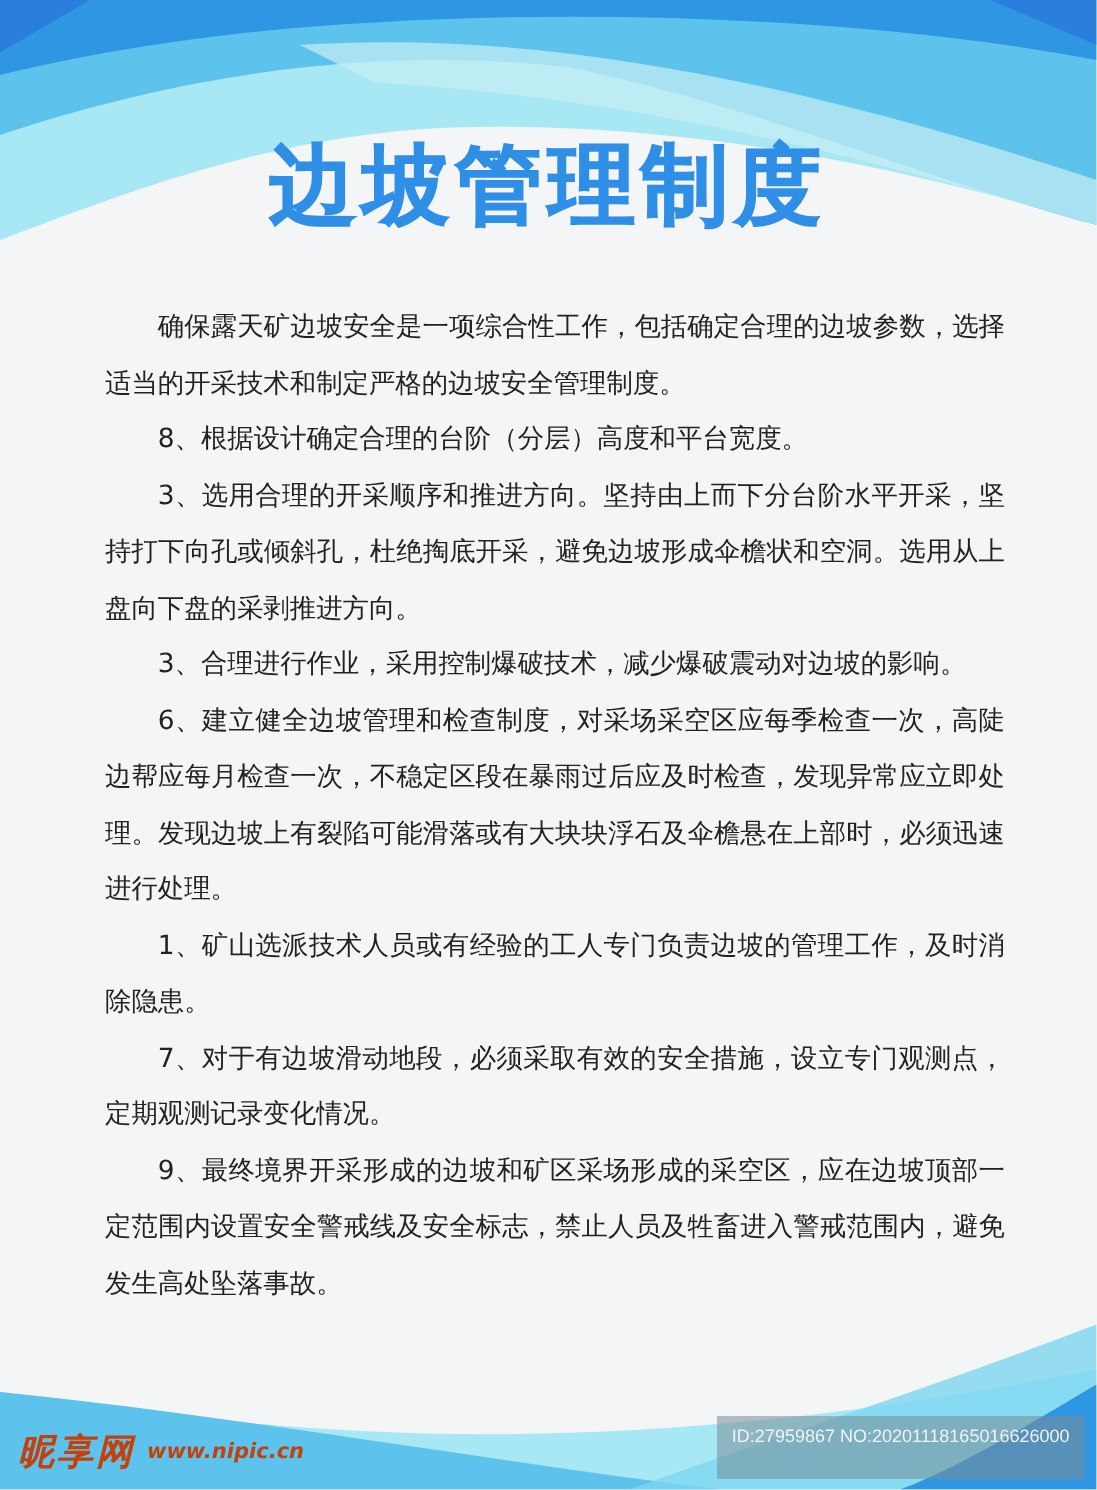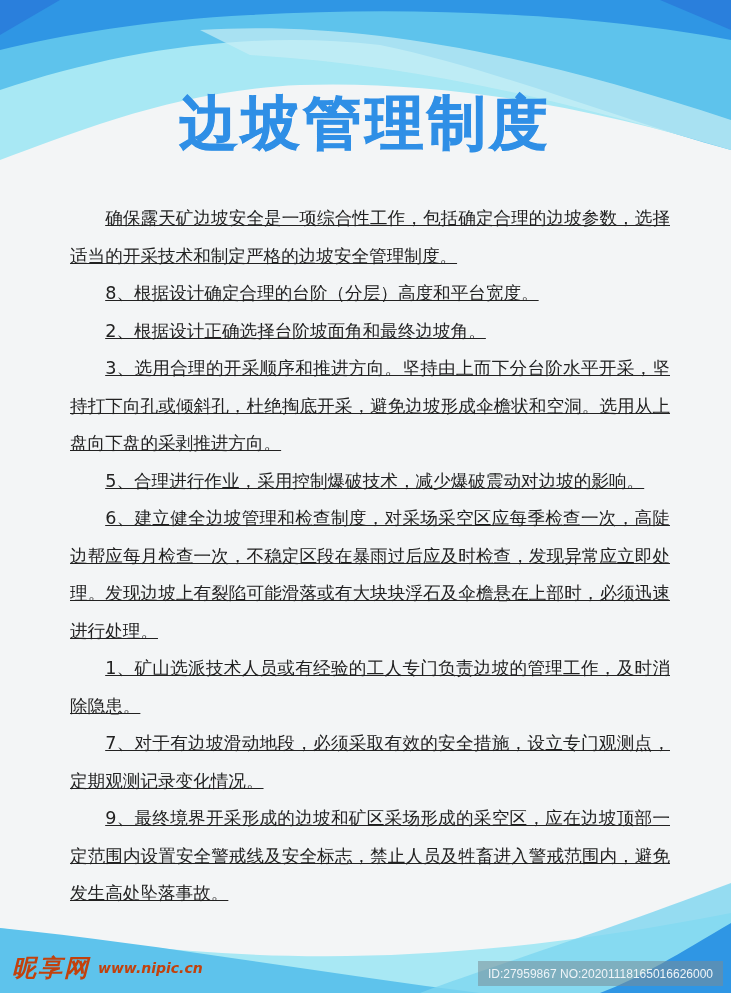--- a/index.html
+++ b/index.html
@@ -14,31 +14,30 @@
     .title {
       position: absolute; top: 88px; left: 0; width: 731px;
       text-align: center; font-size: 58px; font-weight: bold;
       color: #2f8fe6; letter-spacing: 4px; line-height: 70px;
       -webkit-text-stroke: 1px #2f8fe6;
     }
     .content {
       position: absolute; top: 200px; left: 70px; width: 600px;
       font-size: 17.6px; line-height: 37.5px; color: #222;
       text-align: justify;
-      text-decoration: underline;
     }
     .para { margin: 0; text-indent: 2em; }
     .watermark-left {
       position: absolute; left: 12px; bottom: 8px; height: 34px;
       display: flex; align-items: center; gap: 8px; color: #c2410c;
     }
     .wm-logo { font-size: 24px; font-weight: bold; font-style: italic; letter-spacing: 2px; }
     .wm-url { font-size: 14px; font-weight: bold; font-style: italic; }
     .watermark-right {
-      position: absolute; right: 8px; bottom: 7px; height: 25px;
+      position: absolute; right: 8px; bottom: 7px; height: 42px;
       padding: 0 10px; background: rgba(120,140,150,0.55);
       color: #eef4f8; font-size: 12px; line-height: 27px;
       font-family: "Liberation Sans", sans-serif;
     }
   </style>
 </head>
 <body>
 
 <svg class="wave wave-top" viewBox="0 0 731 170" preserveAspectRatio="none">
   <path d="M0,0 H731 V150 C600,110 450,80 300,85 C180,90 80,130 0,160 Z" fill="#a8e8f4"></path>
@@ -54,23 +53,22 @@
   <path d="M0,45 C150,60 320,90 480,110 H0 Z" fill="#5ec3ec"></path>
   <path d="M731,0 C600,50 500,80 420,110 H731 Z" fill="#7dd6f0" opacity="0.8"></path>
   <path d="M731,40 C680,70 640,95 600,110 H731 Z" fill="#2f96e4"></path>
 </svg>
 
 <div class="title">边坡管理制度</div>
 
 <div class="content">
   <p class="para">确保露天矿边坡安全是一项综合性工作，包括确定合理的边坡参数，选择适当的开采技术和制定严格的边坡安全管理制度。</p>
   <p class="para">8、根据设计确定合理的台阶（分层）高度和平台宽度。</p>
-  <p class="para">2、根据设计正确选择台阶坡面角和最终边坡角。</p>
   <p class="para">3、选用合理的开采顺序和推进方向。坚持由上而下分台阶水平开采，坚持打下向孔或倾斜孔，杜绝掏底开采，避免边坡形成伞檐状和空洞。选用从上盘向下盘的采剥推进方向。</p>
-  <p class="para">5、合理进行作业，采用控制爆破技术，减少爆破震动对边坡的影响。</p>
+  <p class="para">3、合理进行作业，采用控制爆破技术，减少爆破震动对边坡的影响。</p>
   <p class="para">6、建立健全边坡管理和检查制度，对采场采空区应每季检查一次，高陡边帮应每月检查一次，不稳定区段在暴雨过后应及时检查，发现异常应立即处理。发现边坡上有裂陷可能滑落或有大块块浮石及伞檐悬在上部时，必须迅速进行处理。</p>
   <p class="para">1、矿山选派技术人员或有经验的工人专门负责边坡的管理工作，及时消除隐患。</p>
   <p class="para">7、对于有边坡滑动地段，必须采取有效的安全措施，设立专门观测点，定期观测记录变化情况。</p>
   <p class="para">9、最终境界开采形成的边坡和矿区采场形成的采空区，应在边坡顶部一定范围内设置安全警戒线及安全标志，禁止人员及牲畜进入警戒范围内，避免发生高处坠落事故。</p>
 </div>
 
 <div class="watermark-left">
   <span class="wm-logo">昵享网</span>
   <span class="wm-url">www.nipic.cn</span>
 </div>

